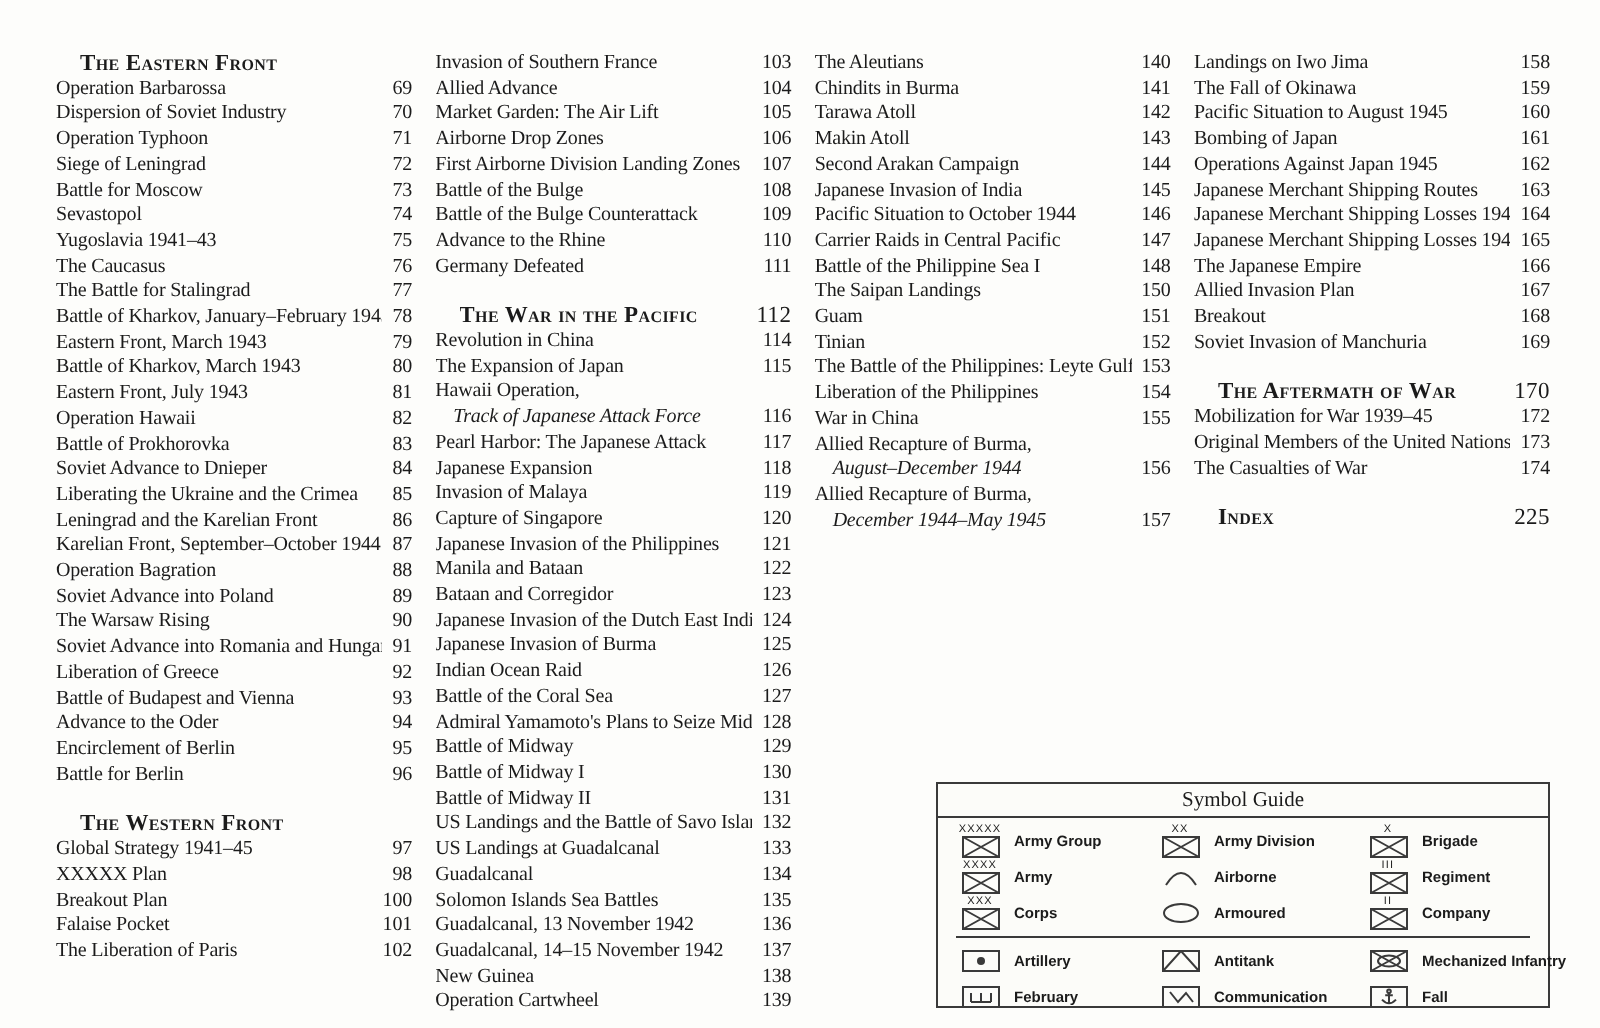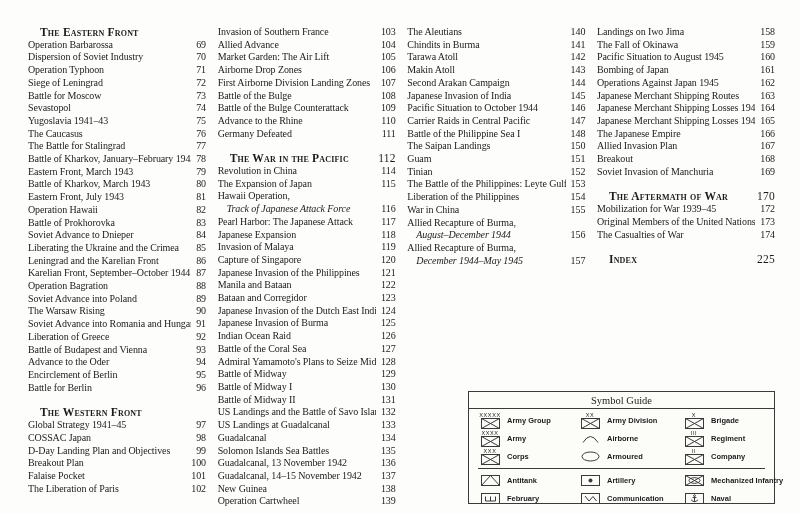--- a/index.html
+++ b/index.html
@@ -181,26 +181,22 @@
         <div class="toc-section">
           <div class="row toc-header">
             <span class="t">The Western Front</span>
             <span class="p"></span>
           </div>
           <div class="row">
             <span class="t">Global Strategy 1941–45</span>
             <span class="p">97</span>
           </div>
           <div class="row">
-            <span class="t">COSSAC Japan</span>
+            <span class="t">XXXXX Plan</span>
             <span class="p">98</span>
-          </div>
-          <div class="row">
-            <span class="t">D-Day Landing Plan and Objectives</span>
-            <span class="p">99</span>
           </div>
           <div class="row">
             <span class="t">Breakout Plan</span>
             <span class="p">100</span>
           </div>
           <div class="row">
             <span class="t">Falaise Pocket</span>
             <span class="p">101</span>
           </div>
           <div class="row">
@@ -611,33 +607,33 @@
             </div>
             <div class="sg-label">Company</div>
           </div>
         </div>
       <div class="sg-divider"></div>
       <div class="sg-grid">
           <div class="sg-cell">
             <div class="sg-icon">
               <svg class="sg-svg" width="19" height="11" viewBox="0 0 19 11">
                 <rect x="0.5" y="0.5" width="18" height="10" fill="none" stroke="#3a3a3a"></rect>
+                <circle cx="9.5" cy="5.5" r="2" fill="#3a3a3a"></circle>
+              </svg>
+            </div>
+            <div class="sg-label">Artillery</div>
+          </div>
+          <div class="sg-cell">
+            <div class="sg-icon">
+              <svg class="sg-svg" width="19" height="11" viewBox="0 0 19 11">
+                <rect x="0.5" y="0.5" width="18" height="10" fill="none" stroke="#3a3a3a"></rect>
                 <path d="M0.5 10.5 L9.5 0.5 L18.5 10.5" fill="none" stroke="#3a3a3a"></path>
               </svg>
             </div>
             <div class="sg-label">Antitank</div>
-          </div>
-          <div class="sg-cell">
-            <div class="sg-icon">
-              <svg class="sg-svg" width="19" height="11" viewBox="0 0 19 11">
-                <rect x="0.5" y="0.5" width="18" height="10" fill="none" stroke="#3a3a3a"></rect>
-                <circle cx="9.5" cy="5.5" r="2" fill="#3a3a3a"></circle>
-              </svg>
-            </div>
-            <div class="sg-label">Artillery</div>
           </div>
           <div class="sg-cell">
             <div class="sg-icon">
               <svg class="sg-svg" width="19" height="11" viewBox="0 0 19 11">
                 <rect x="0.5" y="0.5" width="18" height="10" fill="none" stroke="#3a3a3a"></rect>
                 <path d="M0.5 0.5 L18.5 10.5 M18.5 0.5 L0.5 10.5" stroke="#3a3a3a" fill="none"></path>
                 <ellipse cx="9.5" cy="5.5" rx="5.5" ry="2.8" fill="none" stroke="#3a3a3a"></ellipse>
               </svg>
             </div>
             <div class="sg-label">Mechanized Infantry</div>
@@ -661,18 +657,18 @@
             <div class="sg-label">Communication</div>
           </div>
           <div class="sg-cell">
             <div class="sg-icon">
               <svg class="sg-svg" width="19" height="11" viewBox="0 0 19 11">
                 <rect x="0.5" y="0.5" width="18" height="10" fill="none" stroke="#3a3a3a"></rect>
                 <circle cx="9.5" cy="2.6" r="0.9" fill="none" stroke="#3a3a3a"></circle>
                 <path d="M9.5 3.5 L9.5 8.7 M6 6.8 Q9.5 10.5 13 6.8 M7.6 4.6 L11.4 4.6" fill="none" stroke="#3a3a3a"></path>
               </svg>
             </div>
-            <div class="sg-label">Naval</div>
+            <div class="sg-label">Fall</div>
           </div>
         </div>
     </div>
   </div>
 </div>
 
 </body></html>

